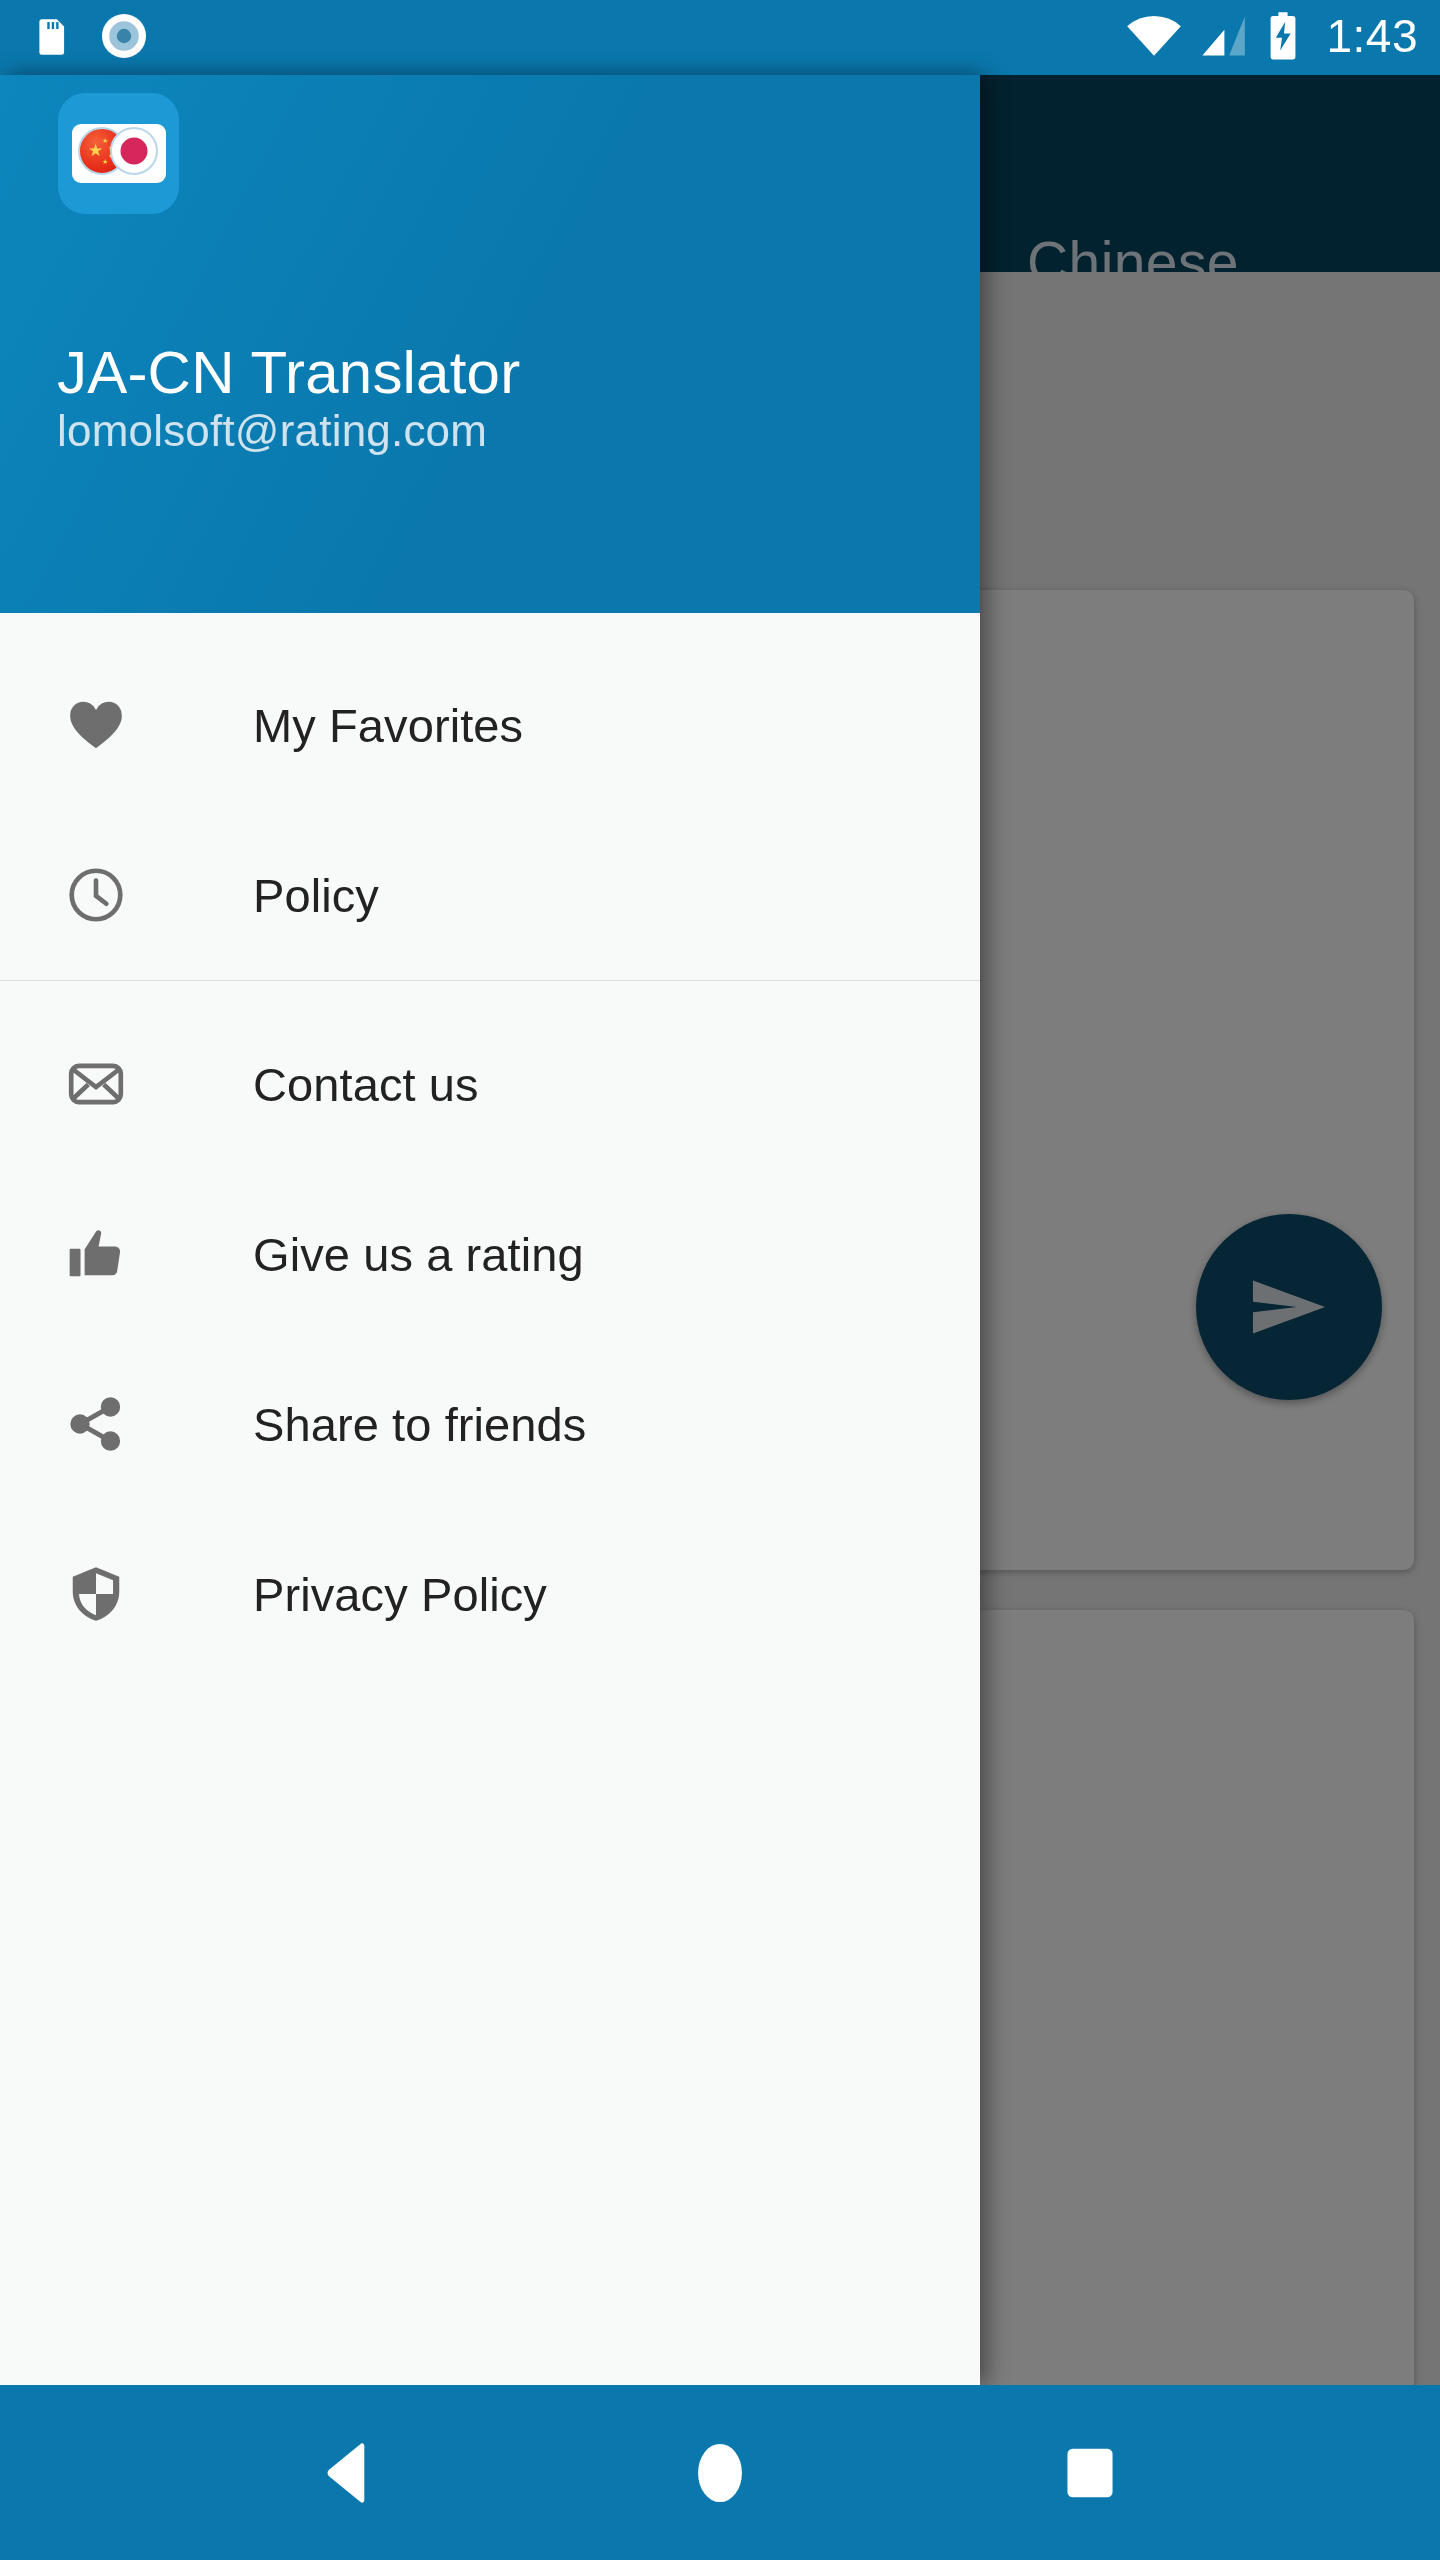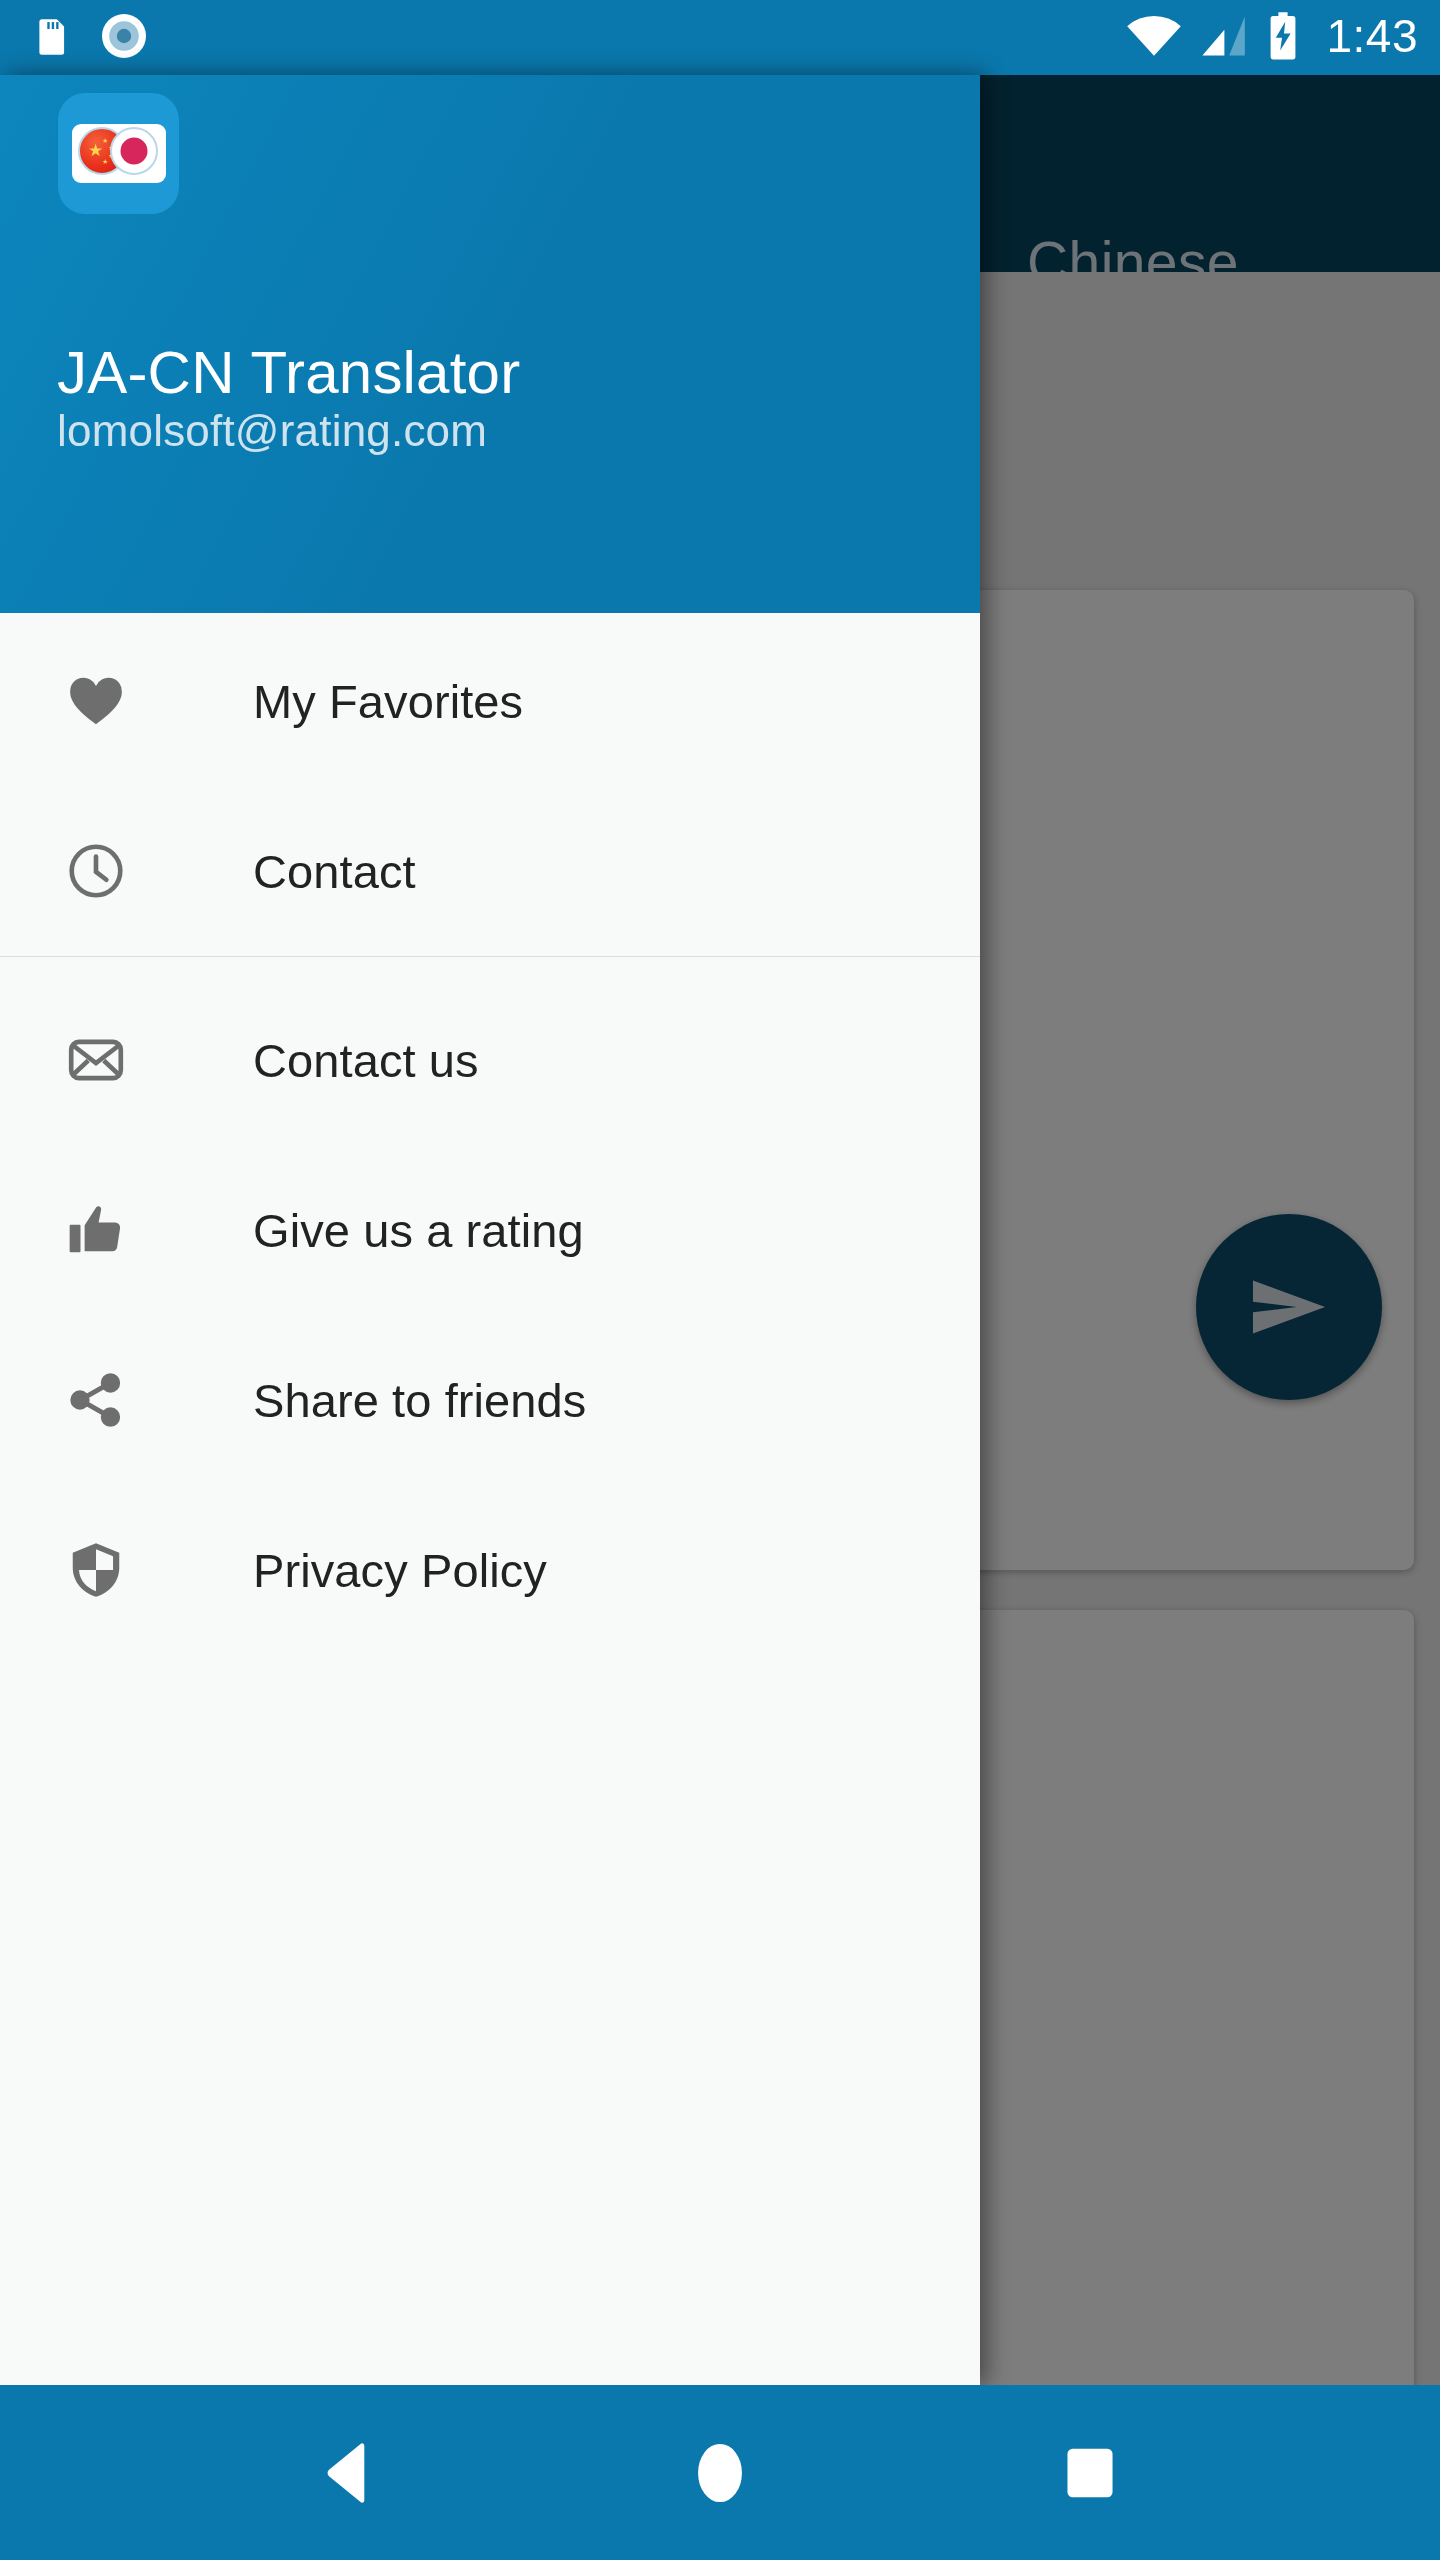--- a/index.html
+++ b/index.html
@@ -273,21 +273,21 @@
     align-items: center;
     justify-content: center;
   }
   .menu-item .mi-label {
     position: absolute;
     left: 253px;
     font-size: 47px;
     color: #222222;
     letter-spacing: 0.1px;
   }
-  #menu-group-1 { padding-top: 3px; }
+  #menu-group-1 { padding-top: 3px; margin-top: 24px; }
   #menu-group-2 { padding-top: 18px; }
 
   
   #navbar {
     position: absolute;
     left: 0;
     top: 2385px;
     width: 1440px;
     height: 175px;
     background: #0a78ad;
@@ -471,21 +471,21 @@
           <span class="mi-label">My Favorites</span>
         </div>
 
         <div class="menu-item">
           <span class="mi-icon">
             <svg width="62" height="62" viewBox="0 0 24 24" fill="none" stroke="#6e6e6e" stroke-width="1.8">
               <circle cx="12" cy="12" r="9.4"></circle>
               <path d="M12 6.4 V12.3 L16 15.4" stroke-linecap="round"></path>
             </svg>
           </span>
-          <span class="mi-label">Contact</span>
+          <span class="mi-label">Policy</span>
         </div>
 
       </div>
 
       <div class="menu-divider"></div>
 
       <div class="menu-group" id="menu-group-2">
 
         <div class="menu-item">
           <span class="mi-icon">

